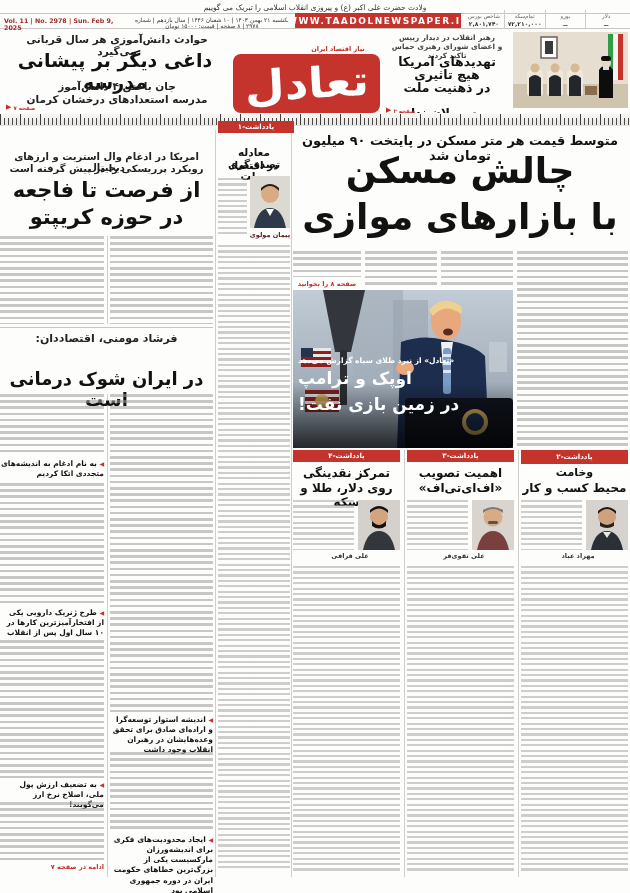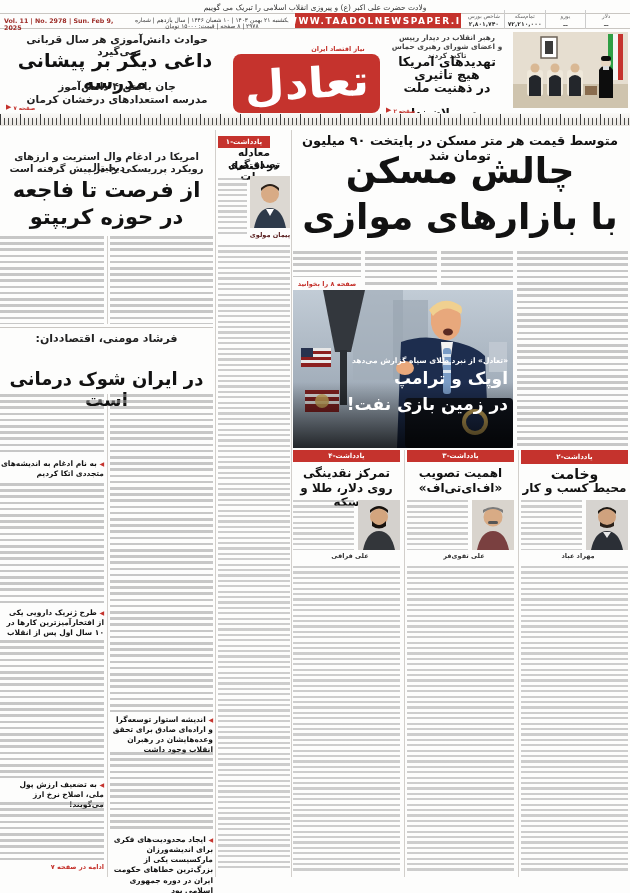--- a/index.html
+++ b/index.html
@@ -22,21 +22,21 @@
   .subhead{font-size:7.5px;line-height:1.35;font-weight:900;color:#141414;}
   .subhead .tri{color:#c5332d;font-size:6px;}
   .readmore{font-size:6.5px;font-weight:bold;color:#c5332d;}
   .name{font-size:6.5px;font-weight:bold;color:#5a2020;text-align:center;}
   .mcell{flex:1;border-left:1px solid #ccc;display:flex;flex-direction:column;
          align-items:center;justify-content:center;gap:1px;}
   .mcell:last-child{border-left:none;}
   .mlabel{font-size:5.5px;color:#666;}
   .mvalue{font-size:6px;color:#333;font-weight:bold;}
   .photo-frame{overflow:hidden;background:#ccc;}
-  .ovl{color:#fff;text-align:right;}
+  .ovl{color:#fff;text-align:left;}
 </style>
 </head>
 <body>
 
 <div id="page">
 
   <div class="abs c" style="left:0;top:3px;width:630px;font-size:7.5px;font-weight:normal;color:#333;">ولادت حضرت علی اکبر (ع) و پیروزی انقلاب اسلامی را تبریک می گوییم</div>
 
   <div class="abs hrule" style="left:0;top:13px;width:630px;"></div>
   <div class="abs hrule" style="left:0;top:28px;width:630px;"></div>
@@ -121,21 +121,21 @@
          background:repeating-linear-gradient(90deg,#3a3a3a 0 1px,transparent 1px 20px);"></div>
   </div>
 
   <div class="abs vrule" style="left:215px;top:130px;height:747px;"></div>
   <div class="abs vrule" style="left:291px;top:130px;height:747px;"></div>
   <div class="abs vrule" style="left:107px;top:236px;height:88px;"></div>
   <div class="abs vrule" style="left:107px;top:394px;height:483px;"></div>
   <div class="abs vrule" style="left:404px;top:450px;height:427px;"></div>
   <div class="abs vrule" style="left:518px;top:450px;height:427px;"></div>
 
-  <div class="abs bar" style="left:218px;top:136px;width:52px;height:12px;">یادداشت-۱</div>
+  <div class="abs bar" style="left:218px;top:121px;width:76px;height:12px;">یادداشت-۱</div>
   <div class="abs hl c" style="left:218px;top:146px;width:72px;font-size:10.5px;">معادله تصدی‌گری دولت</div>
   <div class="abs hl c" style="left:218px;top:159px;width:72px;font-size:10.5px;">در اقتصاد</div>
   <div class="abs sim fine" style="left:218px;top:178px;width:29px;height:56px;"></div>
   <div class="abs photo-frame" style="left:250px;top:176px;width:40px;height:52px;">
     <svg width="40" height="52" xmlns="http://www.w3.org/2000/svg">
       <rect width="40" height="52" fill="#dcd8d2"></rect>
       <circle cx="20" cy="18" r="9" fill="#d8ab85"></circle>
       <path d="M11 15 Q20 5 29 15 L29 12 Q20 4 11 12 Z" fill="#2a2018"></path>
       <path d="M4 52 Q8 32 20 32 Q32 32 36 52 Z" fill="#2e3a4a"></path>
       <path d="M16 33 L20 40 L24 33 Z" fill="#fff"></path>
@@ -234,21 +234,21 @@
       <circle cx="182" cy="132" r="9" fill="#1d2d4e"></circle>
       <rect x="196" y="52" width="18" height="30" fill="#c3cbd3" opacity=".8"></rect>
       <rect x="0" y="92" width="220" height="66" fill="url(#fade)"></rect>
     </svg>
   </div>
   <div class="abs ovl" style="left:298px;top:356px;width:210px;font-size:7.5px;font-weight:bold;">«تعادل» از نبرد طلای سیاه گزارش می‌دهد</div>
   <div class="abs ovl" style="left:298px;top:368px;width:210px;font-size:17px;font-weight:900;">اوپک و ترامپ</div>
   <div class="abs ovl" style="left:298px;top:394px;width:210px;font-size:17px;font-weight:900;">در زمین بازی نفت!</div>
 
   <div class="abs bar" style="left:521px;top:450px;width:107px;height:14px;">یادداشت-۲</div>
-  <div class="abs hl c" style="left:521px;top:466px;width:107px;font-size:14px;">وخامت</div>
+  <div class="abs hl c" style="left:521px;top:466px;width:107px;font-size:11px;">وخامت</div>
   <div class="abs hl c" style="left:521px;top:481px;width:107px;font-size:12px;">محیط کسب و کار</div>
   <div class="abs sim fine" style="left:521px;top:500px;width:61px;height:50px;"></div>
   <div class="abs photo-frame" style="left:586px;top:500px;width:42px;height:50px;">
     <svg width="42" height="50" xmlns="http://www.w3.org/2000/svg">
       <rect width="42" height="50" fill="#d6d3cf"></rect>
       <circle cx="21" cy="17" r="9" fill="#cfa27e"></circle>
       <path d="M12 14 Q21 4 30 14 L30 11 Q21 3 12 11 Z" fill="#1f1a14"></path>
       <path d="M14 22 Q21 28 28 22 L28 26 Q21 30 14 26 Z" fill="#2a2018"></path>
       <path d="M5 50 Q9 31 21 31 Q33 31 37 50 Z" fill="#2b2f36"></path>
       <path d="M17 32 L21 38 L25 32 Z" fill="#e8e8e8"></path>

